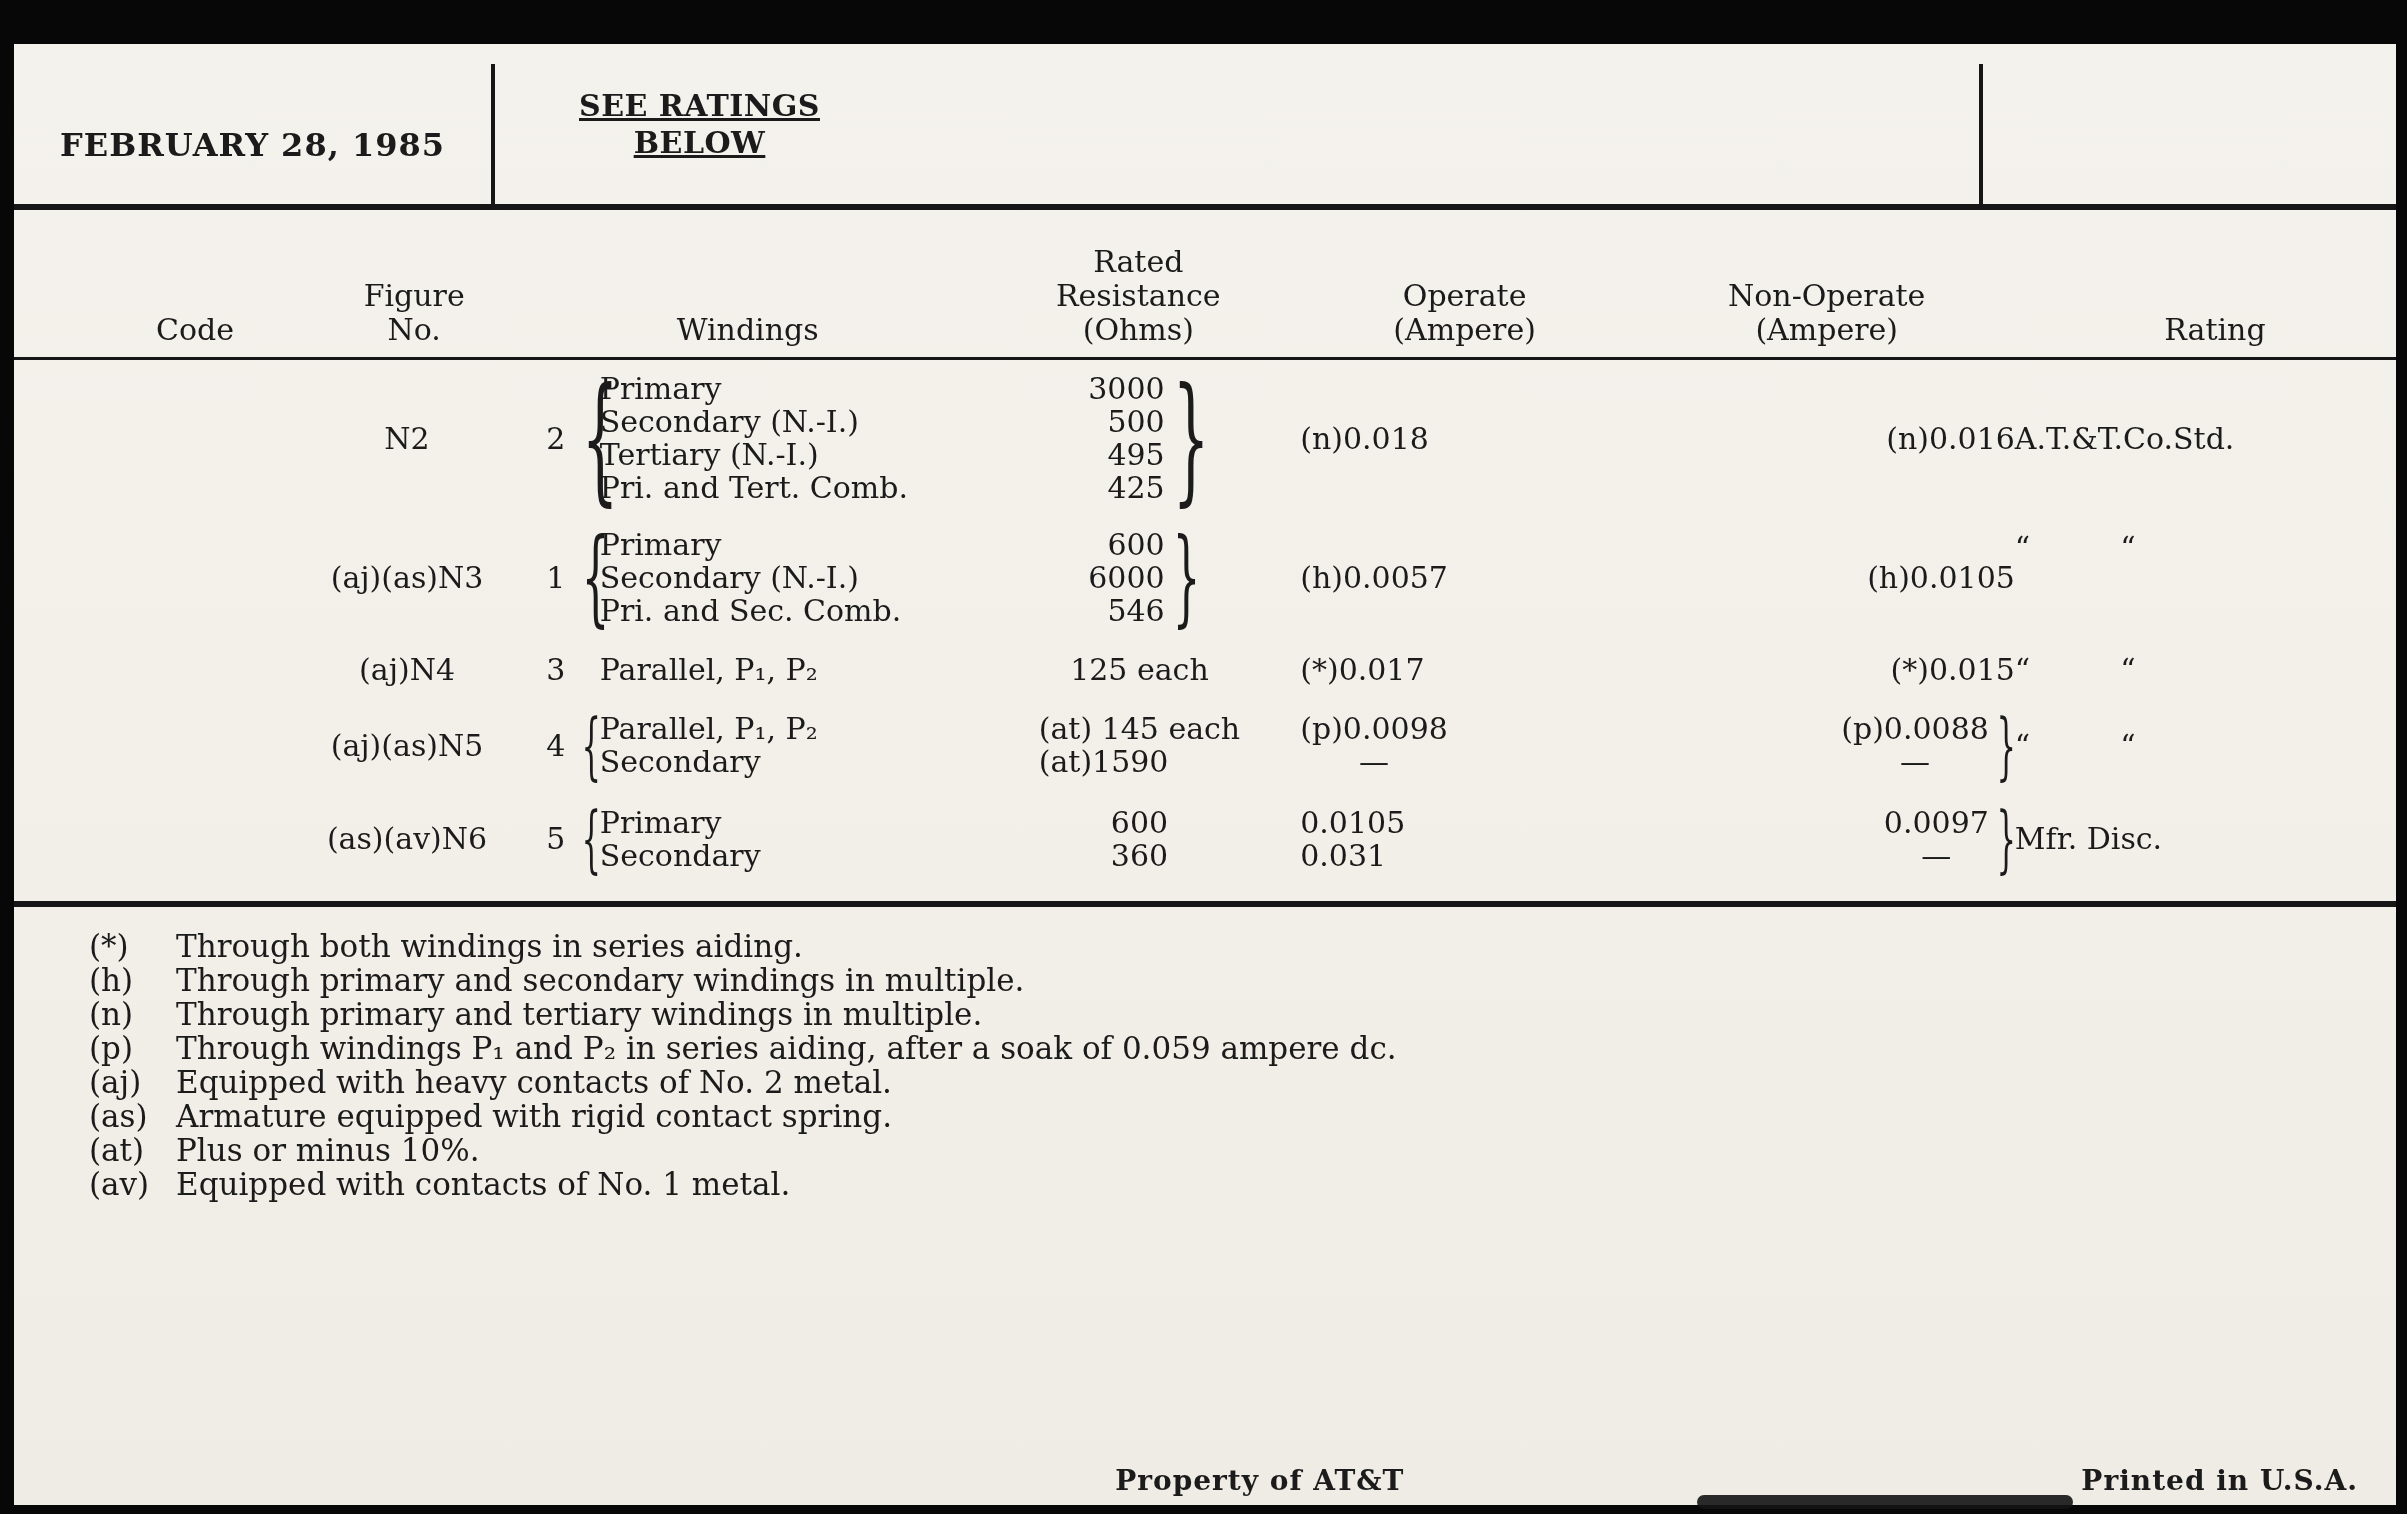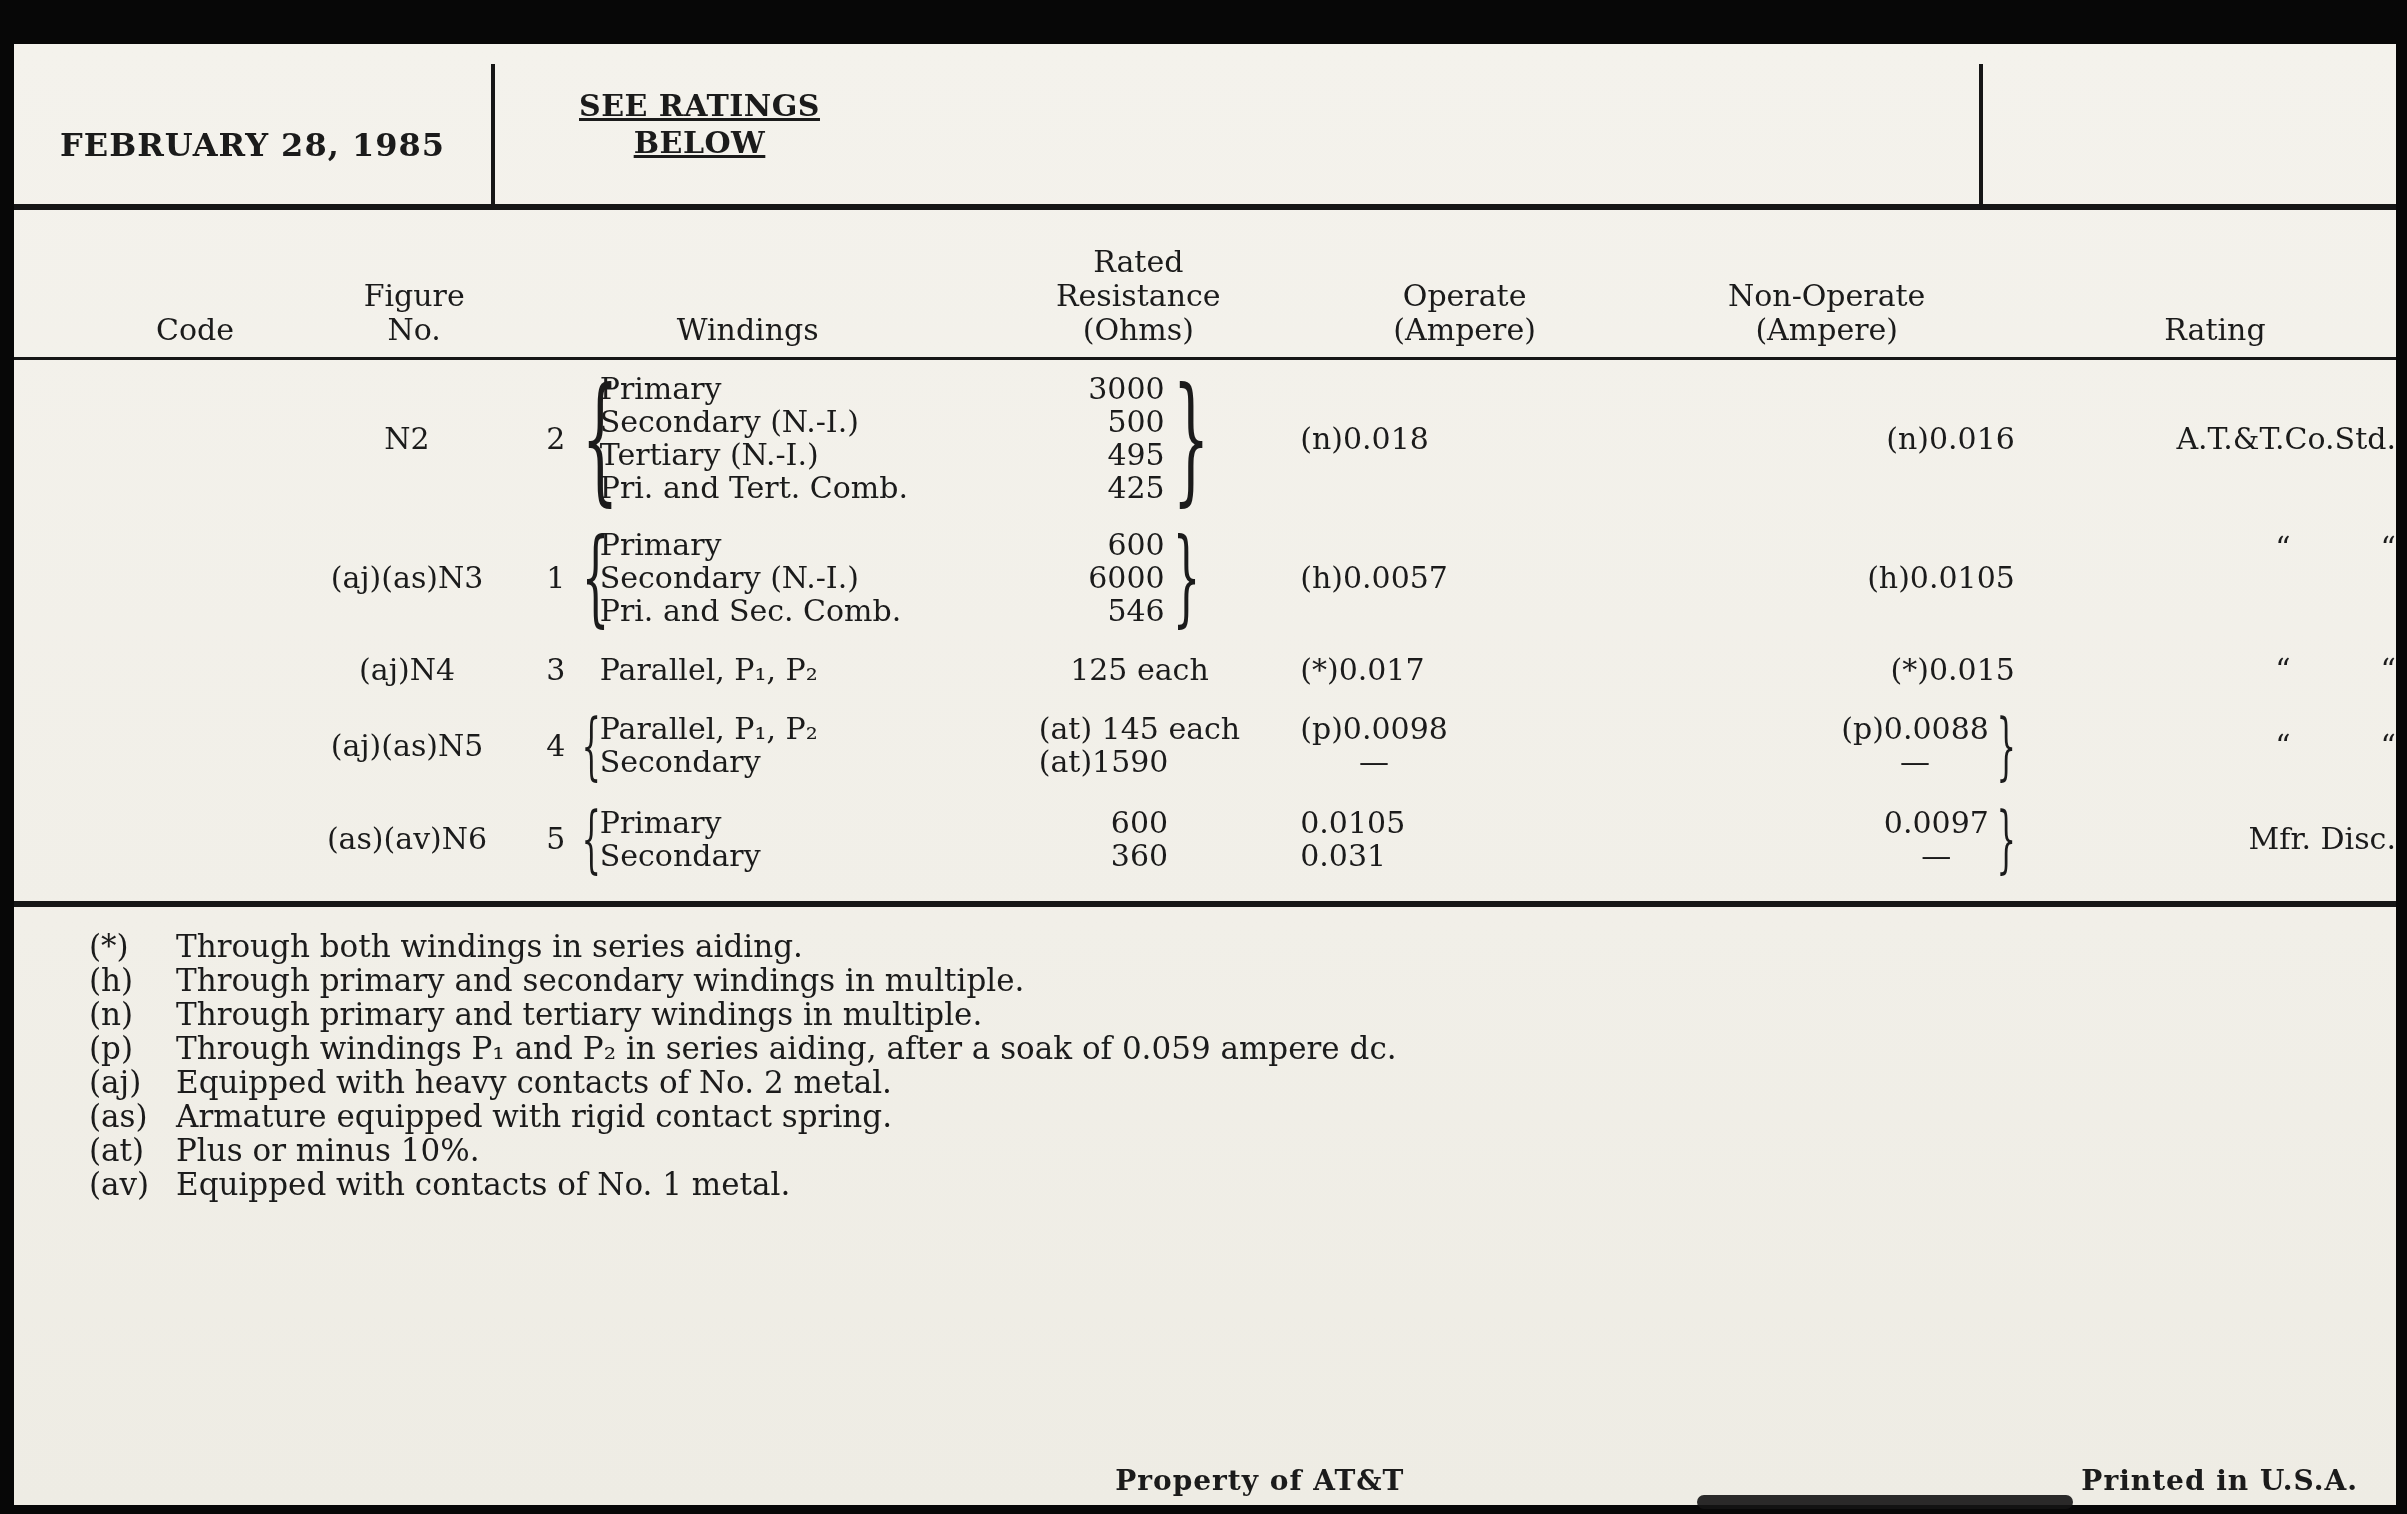--- a/index.html
+++ b/index.html
@@ -42,21 +42,21 @@
   
   .tbody { padding-top: 12px; font-size: 30px; }
   .row { display: flex; align-items: center; margin-bottom: 24px; }
   .c { flex-shrink: 0; }
   .c.code { margin-left: 11%; width: 11%; text-align: center; }
   .c.fig  { width: 1.5%; text-align: center; }
   .c.wind { width: 17%; display: flex; align-items: center; }
   .c.res  { width: 13.5%; display: flex; align-items: center; justify-content: center; }
   .c.op   { width: 13.5%; display: flex; align-items: center; justify-content: flex-start; }
   .c.nop  { width: 16.5%; display: flex; align-items: center; justify-content: flex-end; }
-  .c.rat  { width: 16%; text-align: right; white-space: pre; }
+  .c.rat  { width: 16%; text-align: left; white-space: pre; }
   .rat-top { align-self: flex-start; margin-top: 2px; }
   .stack > div { line-height: 33px; }
   .stack.right  { text-align: right; }
   .stack.left   { text-align: left; }
   .stack.center { text-align: center; }
   .no-brace { padding-left: 26px; }
   .brace {
     display: inline-block; width: 26px; text-align: center;
     transform: scaleX(0.42); line-height: 0.95; flex-shrink: 0; font-weight: normal;
   }

